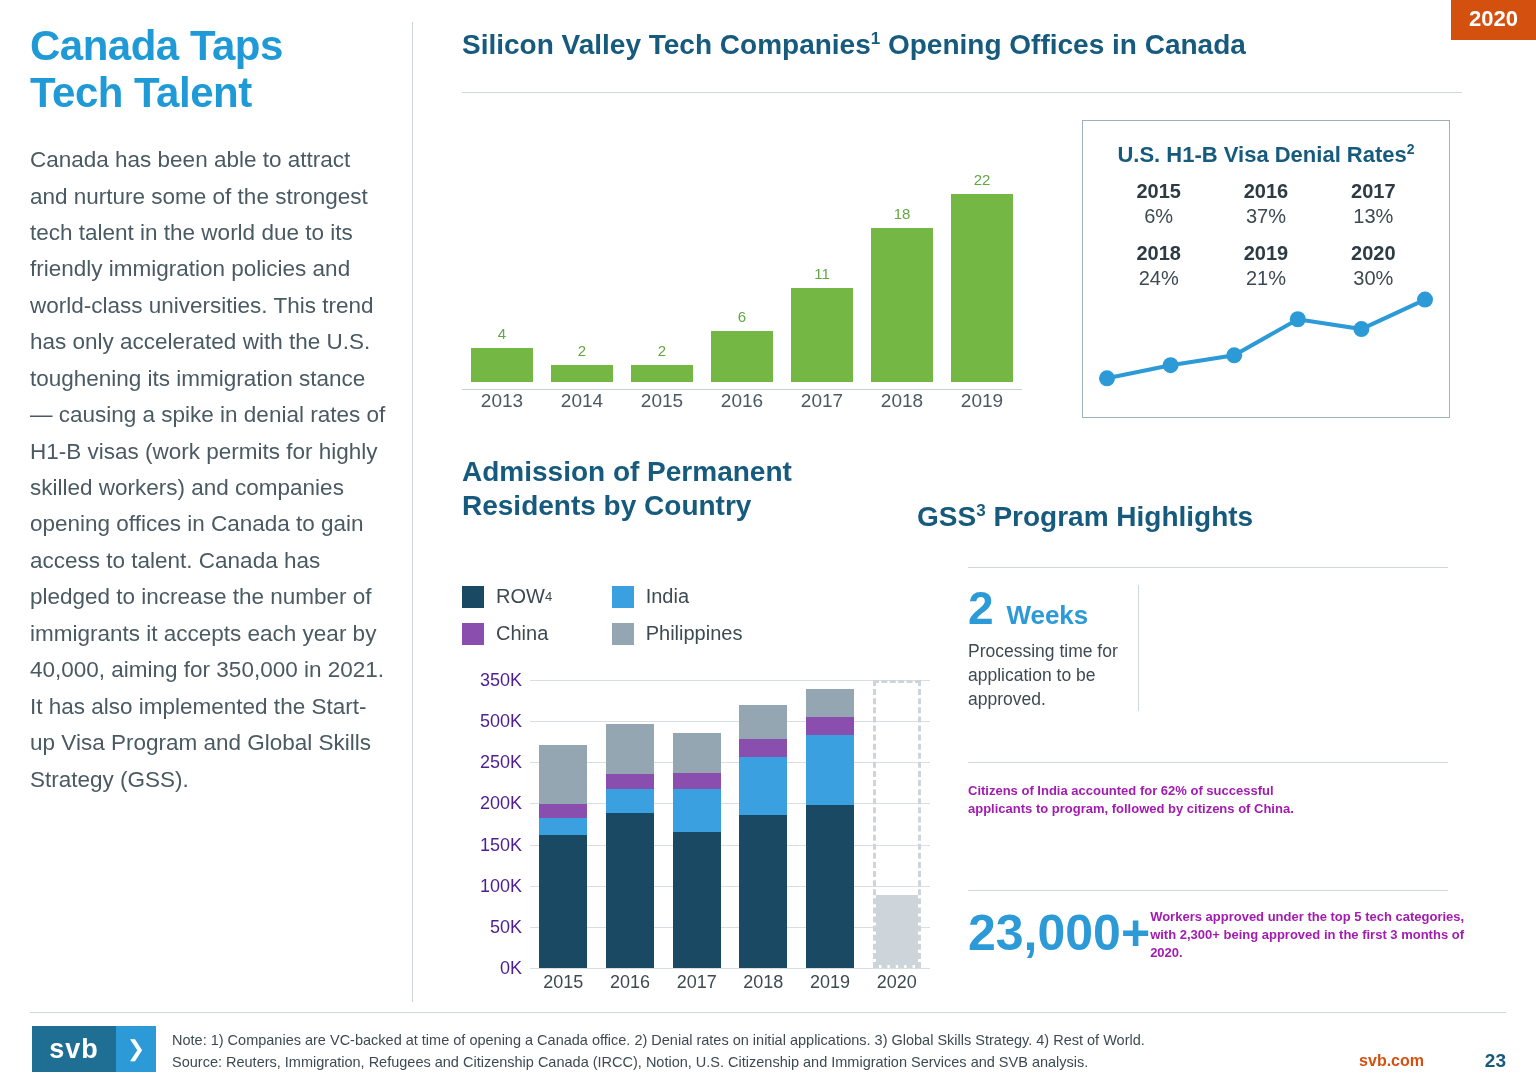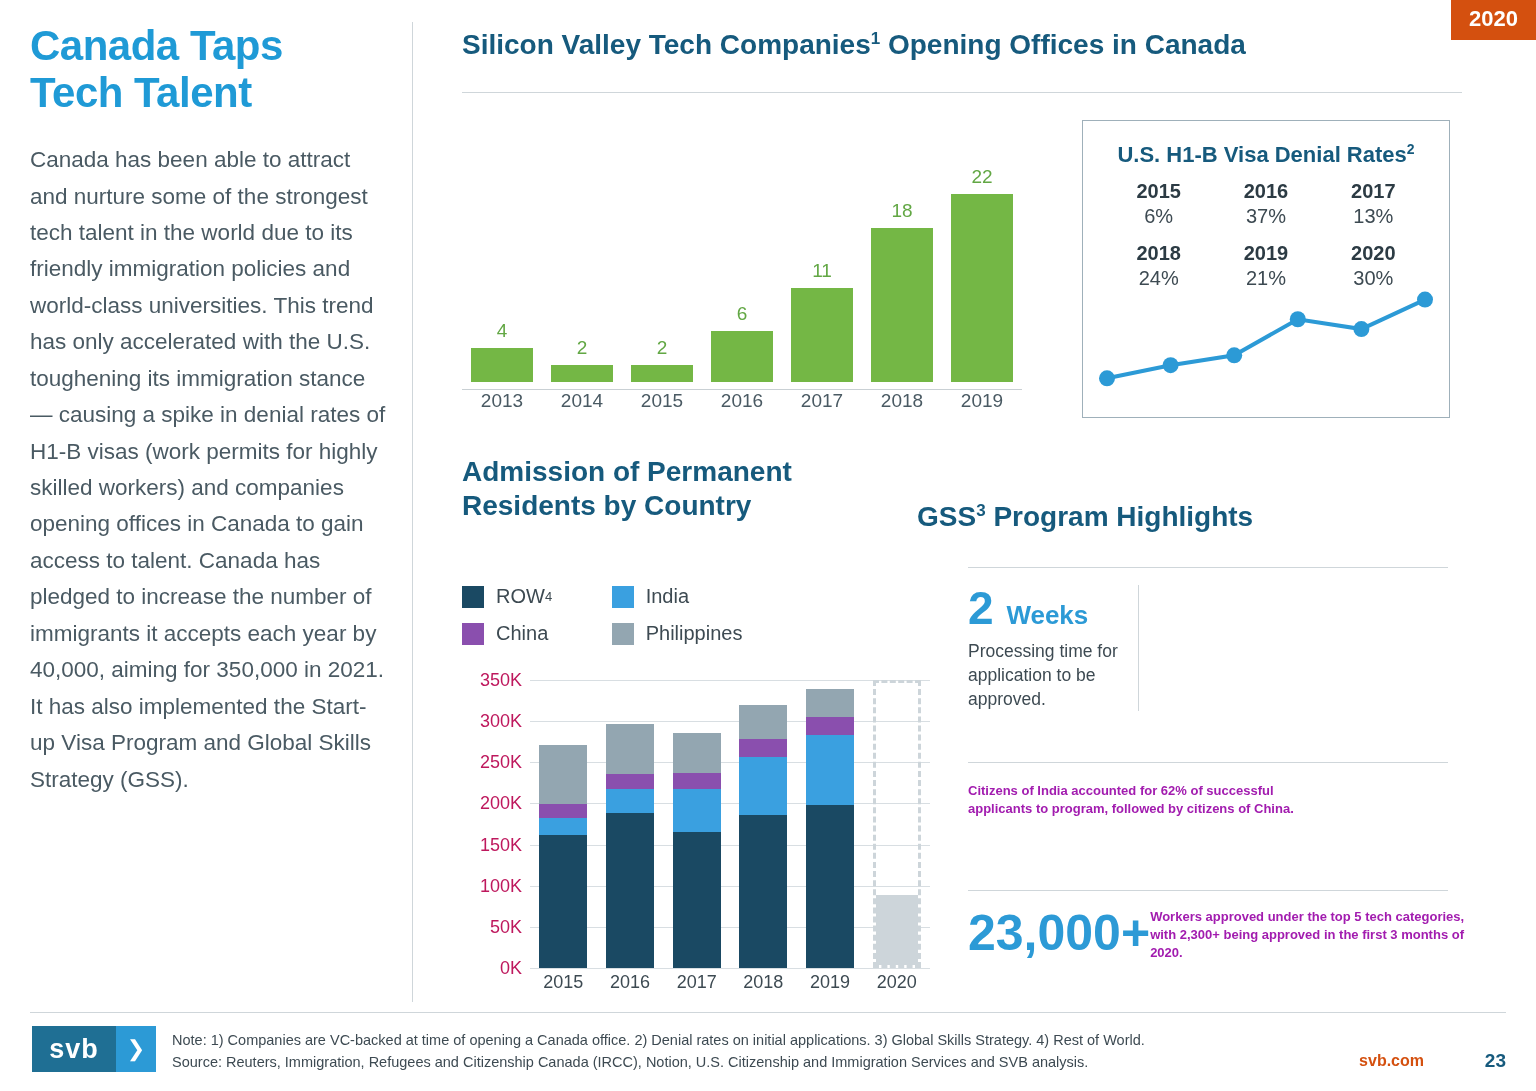--- a/index.html
+++ b/index.html
@@ -35,21 +35,21 @@
     color:#165a7d; font-weight:bold; font-size:28px; line-height:1.2; margin:0;
   }
   .sec-title sup { font-size:17px; }
   .rule { height:1px; background:#cfd6da; }
 
   
   .topchart-wrap { position:absolute; left:462px; top:28px; width:1000px; }
   #topbar-area { position:absolute; left:462px; top:130px; width:560px; height:290px; }
   .bars { position:absolute; left:0; bottom:38px; width:560px; height:230px; display:flex; align-items:flex-end; }
   .bar-slot { flex:1; display:flex; flex-direction:column; align-items:center; justify-content:flex-end; }
-  .bar-val { color:#62a744; font-size:19px; margin-bottom:6px; }
+  .bar-val { color:#62a744; font-size:15px; margin-bottom:6px; }
   .bar { width:62px; background:#74b745; }
   .bar-axis { position:absolute; left:0; bottom:0; width:560px; height:30px; display:flex; }
   .bar-axis div { flex:1; text-align:center; font-size:19px; color:#4a5a63; }
   .axis-line { position:absolute; left:0; bottom:30px; width:560px; height:1px; background:#c9d0d4; }
 
   
   .h1b-box {
     position:absolute; left:1082px; top:120px; width:366px; height:296px;
     border:1px solid #9fb0ba; background:#ffffff;
   }
@@ -66,21 +66,21 @@
   
   .pr-title { position:absolute; left:462px; top:455px; width:470px; }
   .legend { position:absolute; left:462px; top:585px; width:330px;
             display:grid; grid-template-columns:auto auto; row-gap:14px; column-gap:10px; }
   .leg-item { display:flex; align-items:center; font-size:20px; color:#3d4a52; }
   .leg-sw { width:22px; height:22px; margin-right:12px; }
   .leg-item sup { font-size:13px; }
 
   #stack-area { position:absolute; left:462px; top:680px; width:480px; height:320px; }
   .st-ylabels { position:absolute; left:0; top:0; width:60px; height:288px; }
-  .st-ylabels span { position:absolute; right:0; font-size:18px; color:#be185d; transform:translateY(-50%); }
+  .st-ylabels span { position:absolute; right:0; font-size:18px; color:#4c1d95; transform:translateY(-50%); }
   .st-plot { position:absolute; left:68px; top:0; width:400px; height:288px; }
   .st-grid { position:absolute; left:0; right:0; height:1px; background:#d8dee2; }
   .st-cols { position:absolute; left:0; bottom:0; width:400px; height:288px; display:flex; align-items:flex-end; }
   .st-col { flex:1; display:flex; flex-direction:column; align-items:center; justify-content:flex-end; }
   .st-bar { width:48px; display:flex; flex-direction:column; justify-content:flex-end; }
   .st-seg { width:48px; }
   .st-dashed { width:48px; border:3px dashed #cdd5da; box-sizing:border-box; display:flex; flex-direction:column; justify-content:flex-end; }
   .st-xaxis { position:absolute; left:68px; top:292px; width:400px; display:flex; }
   .st-xaxis div { flex:1; text-align:center; font-size:18px; color:#3d4a52; }
 
@@ -249,21 +249,21 @@
   </div>
 
 <div id="stack-area">
   <div class="st-ylabels">
       <span style="top: 288px;">0K</span>
       <span style="top: 246.857px;">50K</span>
       <span style="top: 205.714px;">100K</span>
       <span style="top: 164.571px;">150K</span>
       <span style="top: 123.429px;">200K</span>
       <span style="top: 82.2857px;">250K</span>
-      <span style="top: 41.1429px;">300K</span>
+      <span style="top: 41.1429px;">500K</span>
       <span style="top: 0px;">350K</span>
     </div>
   <div class="st-plot">
     <div id="st-gridlines">
         <div class="st-grid" style="top: 288px;"></div>
         <div class="st-grid" style="top: 246.857px;"></div>
         <div class="st-grid" style="top: 205.714px;"></div>
         <div class="st-grid" style="top: 164.571px;"></div>
         <div class="st-grid" style="top: 123.429px;"></div>
         <div class="st-grid" style="top: 82.2857px;"></div>

